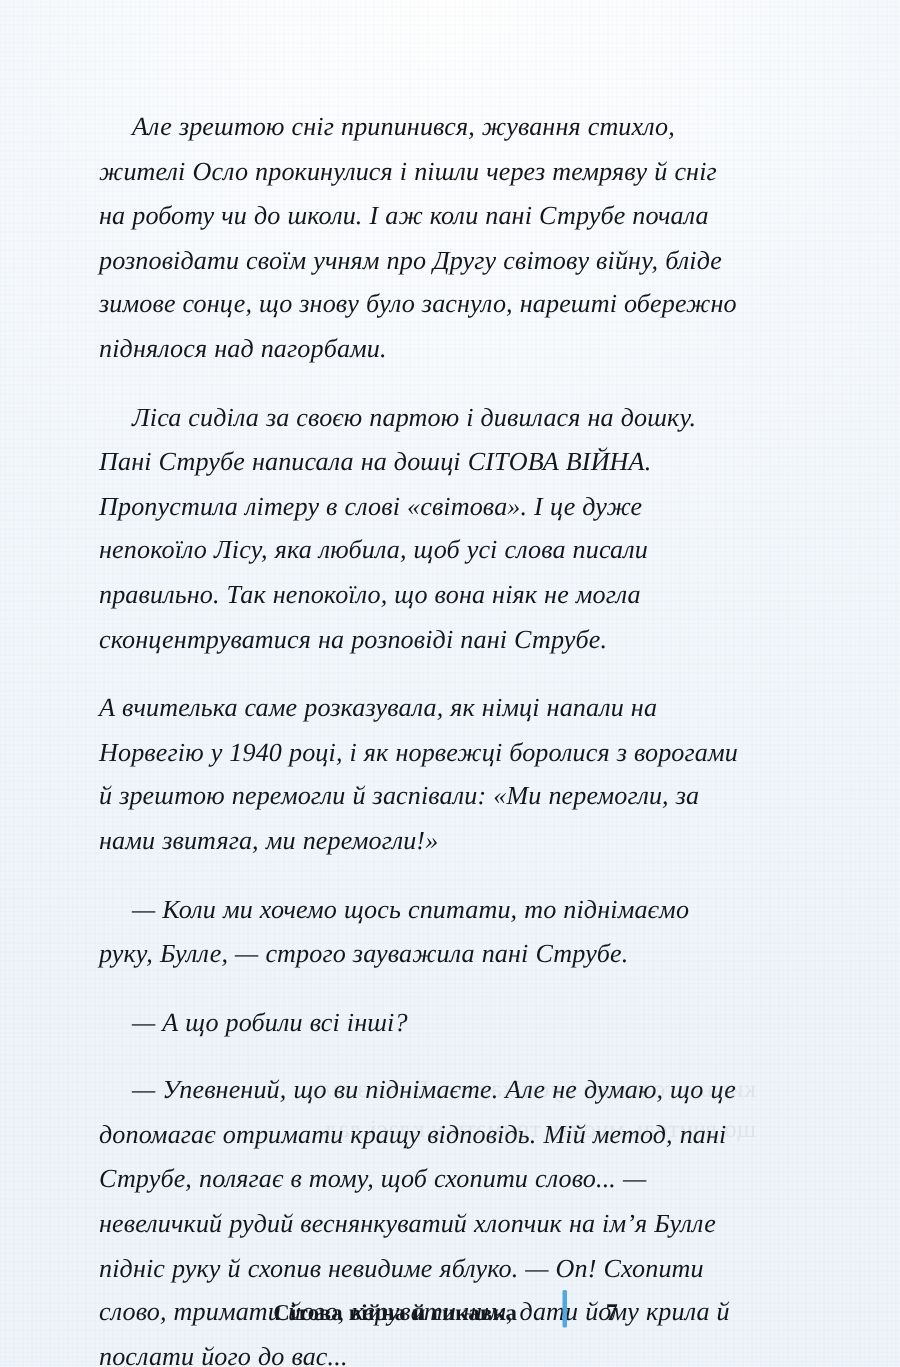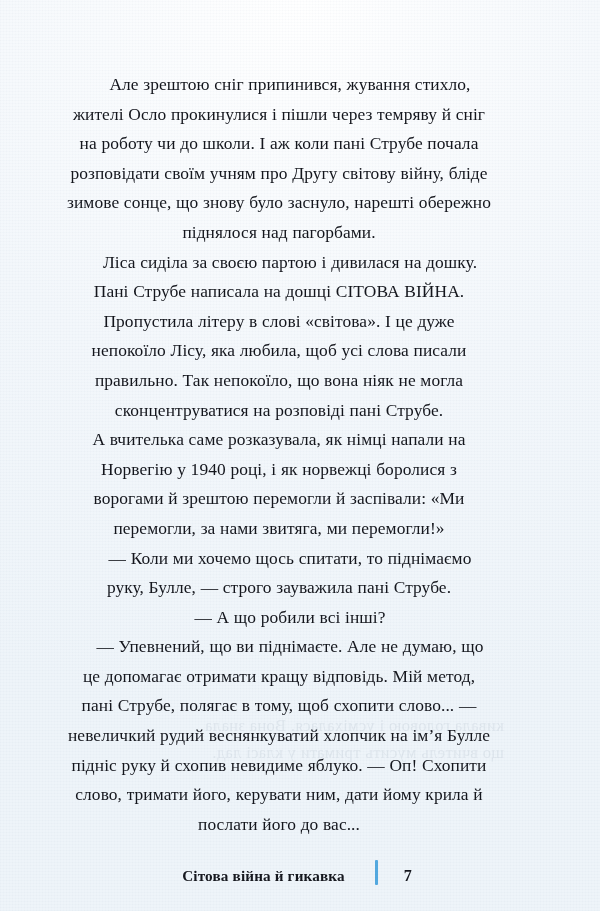--- a/index.html
+++ b/index.html
@@ -41,26 +41,27 @@
     left: 66px;
     top: 70px;
     width: 426px;
   }
 
   p.para {
     margin: 0;
     font-size: 17.4px;
     line-height: 29.6px;
     letter-spacing: 0.005em;
-    text-align: center;
+    text-align: left;
     color: #14161d;
     word-spacing: 0.012em;
+    font-style: italic;
   }
   p.para + p.para {
-    margin-top: 0px;
+    margin-top: 16px;
   }
   p.para.indent-gap {
     margin-top: 29.6px;
   }
   .indent { display: inline-block; width: 22px; }
 
   
   .ghost {
     position: absolute;
     left: 104px;

